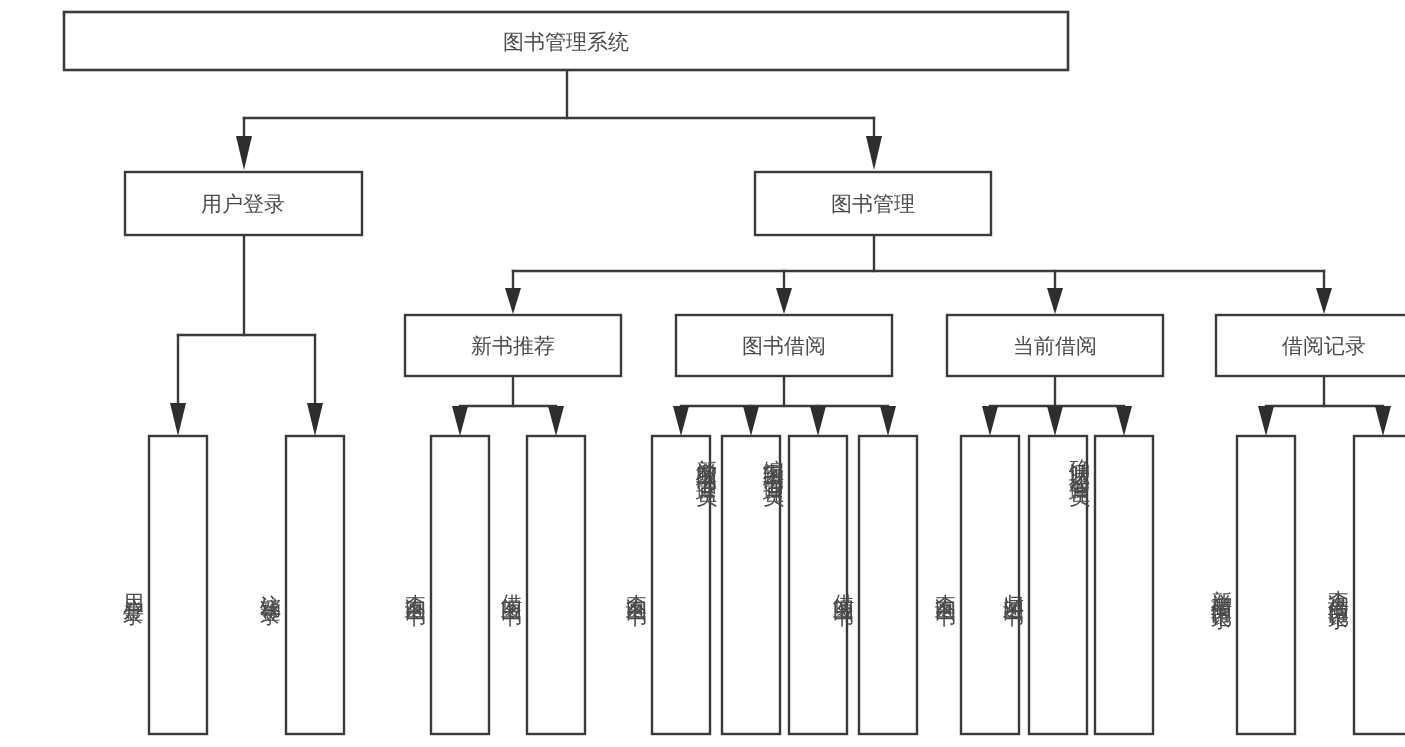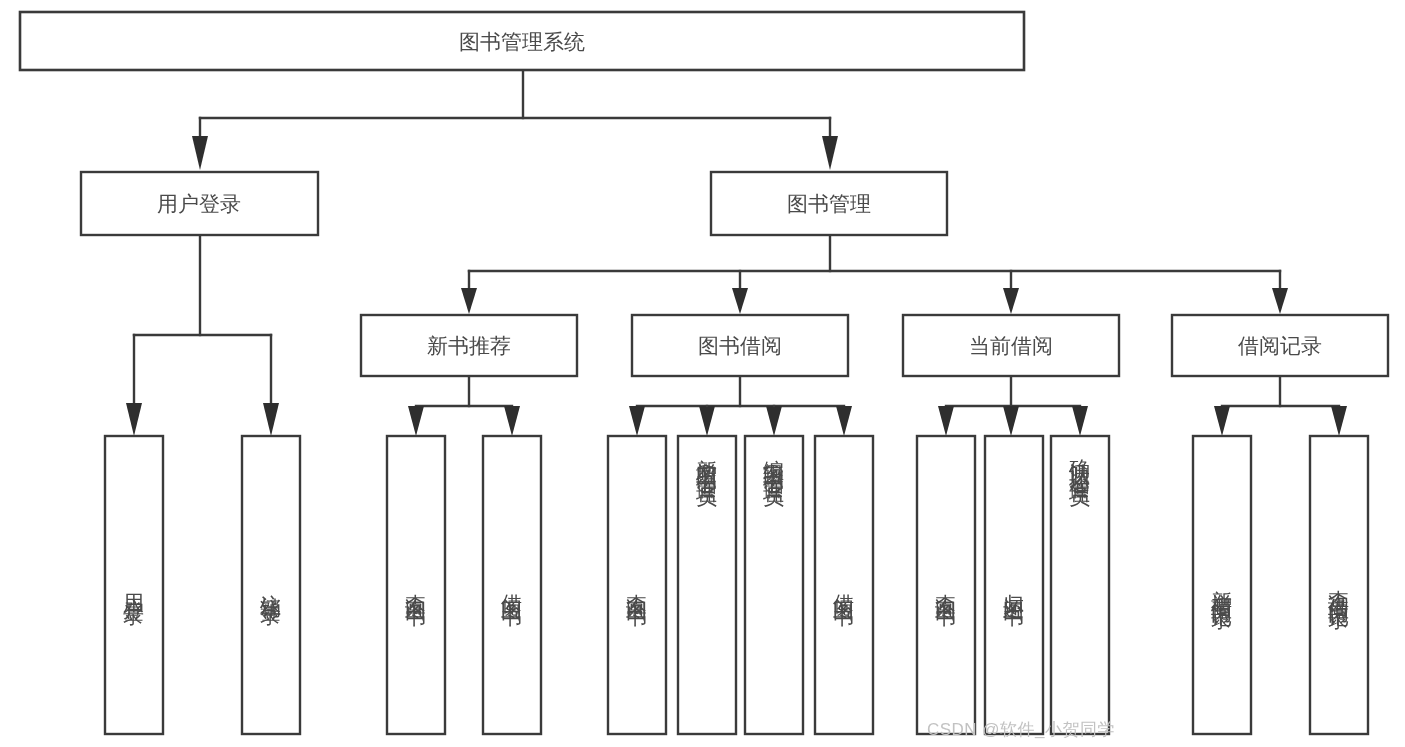--- a/index.html
+++ b/index.html
@@ -12,20 +12,21 @@
     height: 747px;
     font-family: "Liberation Sans", "DejaVu Sans", sans-serif;
     overflow: hidden;
     position: relative;
   }
   #diagram-root {
     position: absolute;
     top: 0; left: 0;
     width: 1125px;
     height: 747px;
+    padding-left: 44px;
   }
   svg.diagram {
     display: block;
     width: 1405px;
     height: 747px;
   }
   .node-box {
     fill: #ffffff;
     stroke: #3a3a3a;
     stroke-width: 2.4;
@@ -230,15 +231,14 @@
     <span class="label-vert" style="margin-top:6px;">确认归还（管理员）</span>
   </div>
 
   <div class="label-vert-wrap" style="left:1193px; top:436px; width:58px; height:298px;">
     <span class="label-vert">新增借阅记录</span>
   </div>
   <div class="label-vert-wrap" style="left:1310px; top:436px; width:58px; height:298px;">
     <span class="label-vert">查询借阅记录</span>
   </div>
 
-  <div class="watermark">CSDN @软件_小贺同学</div>
 
 </div>
 
 </body></html>

